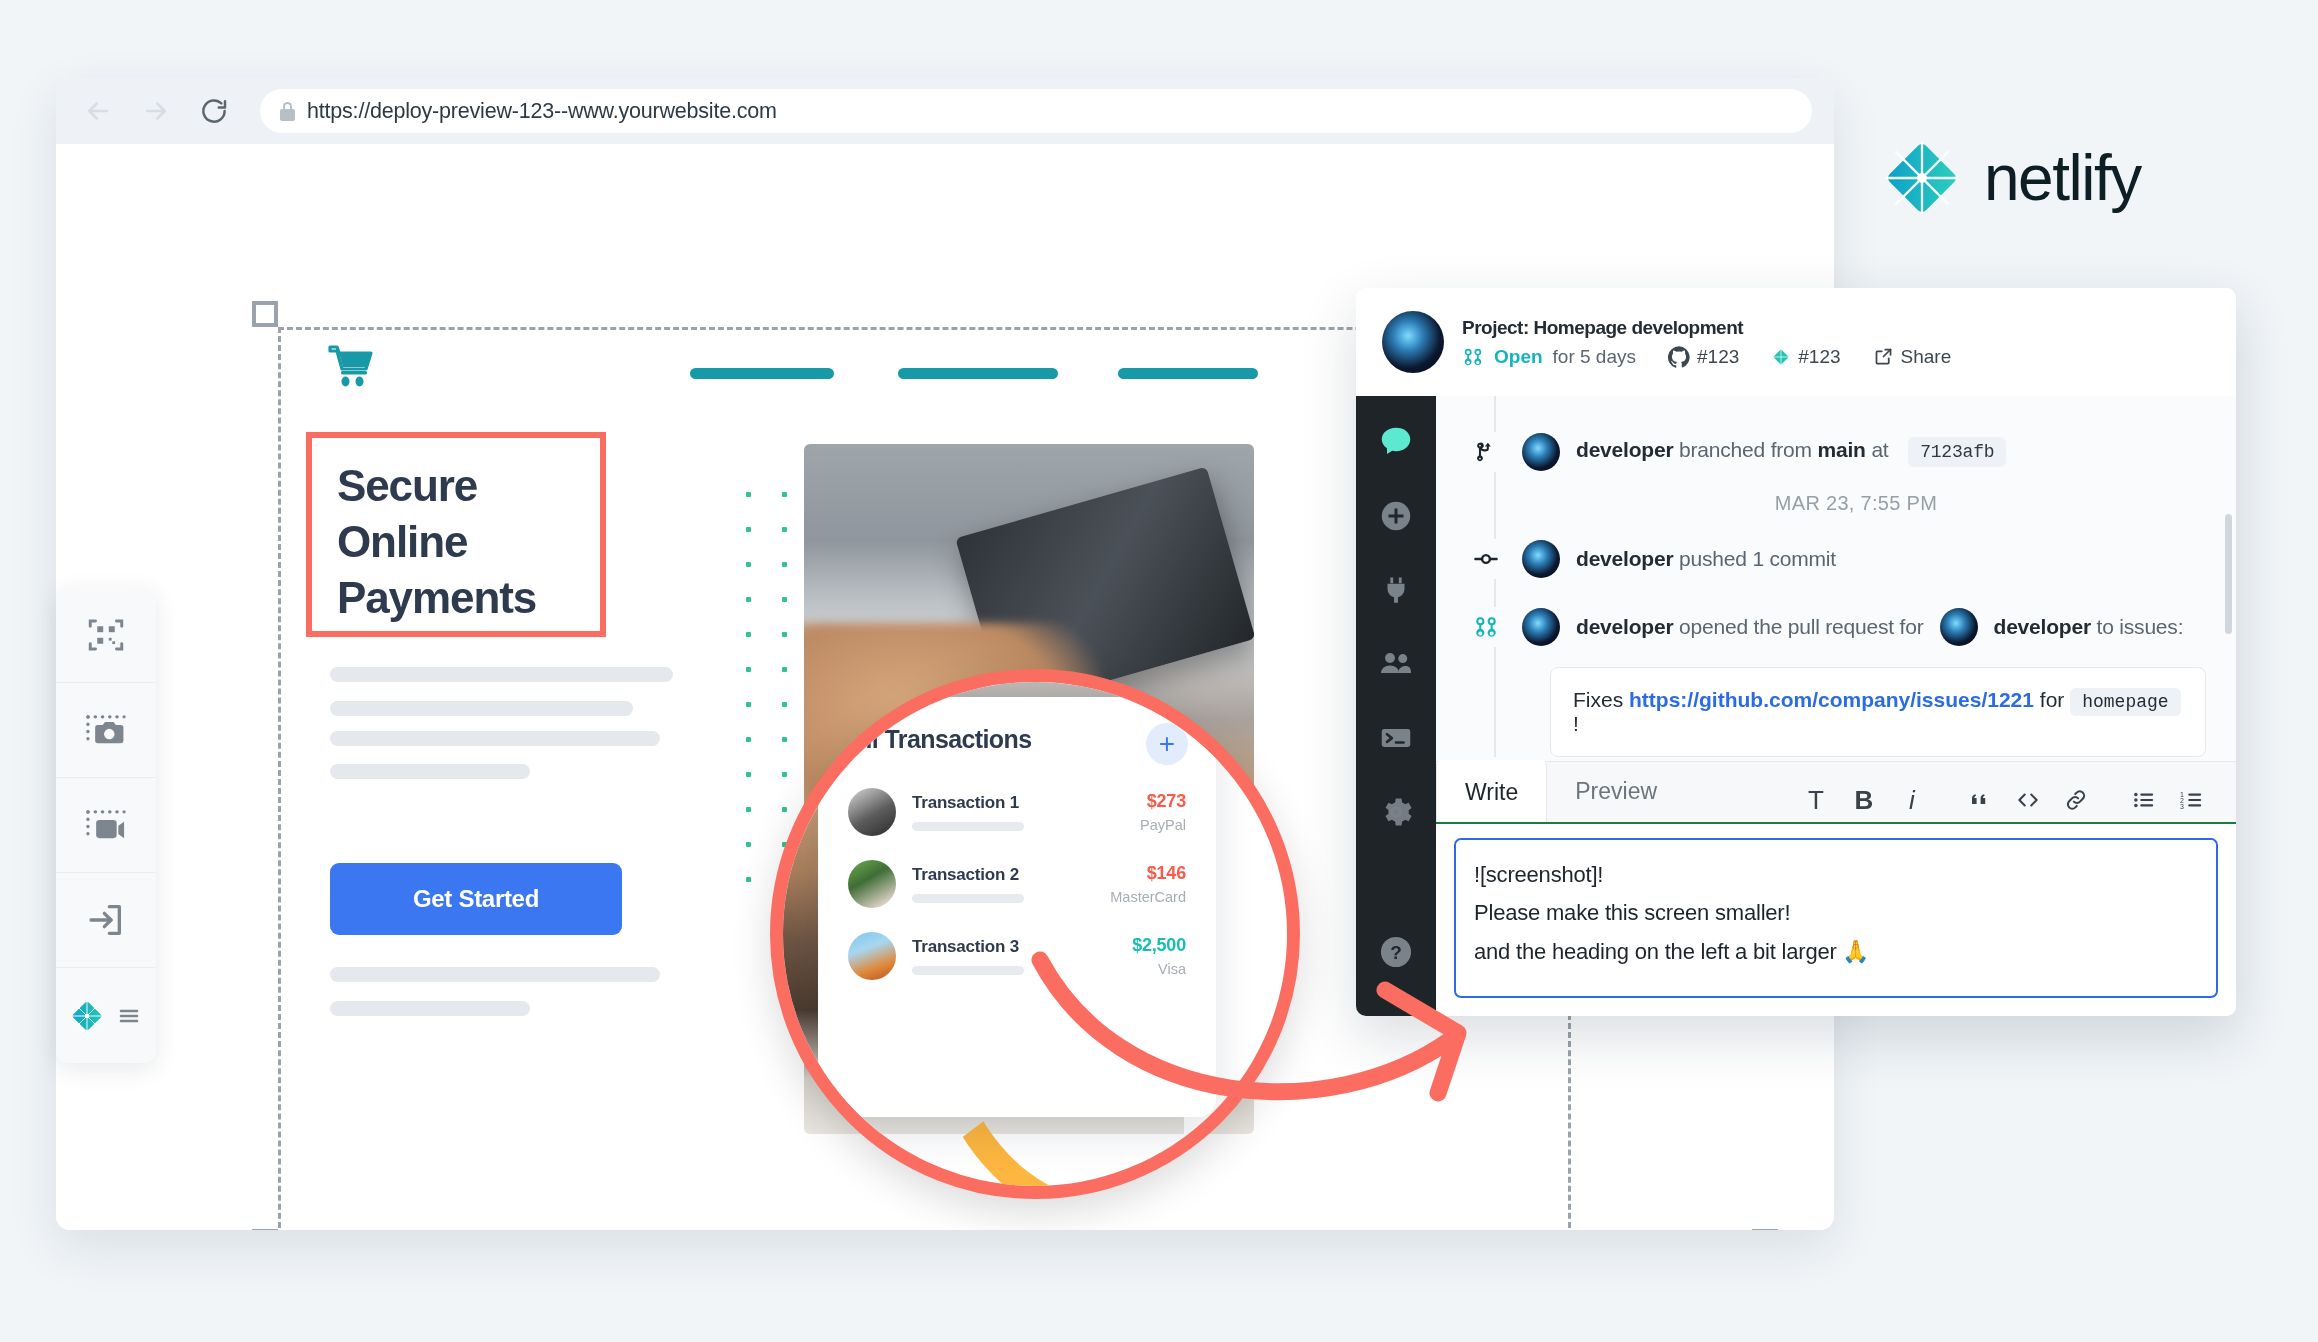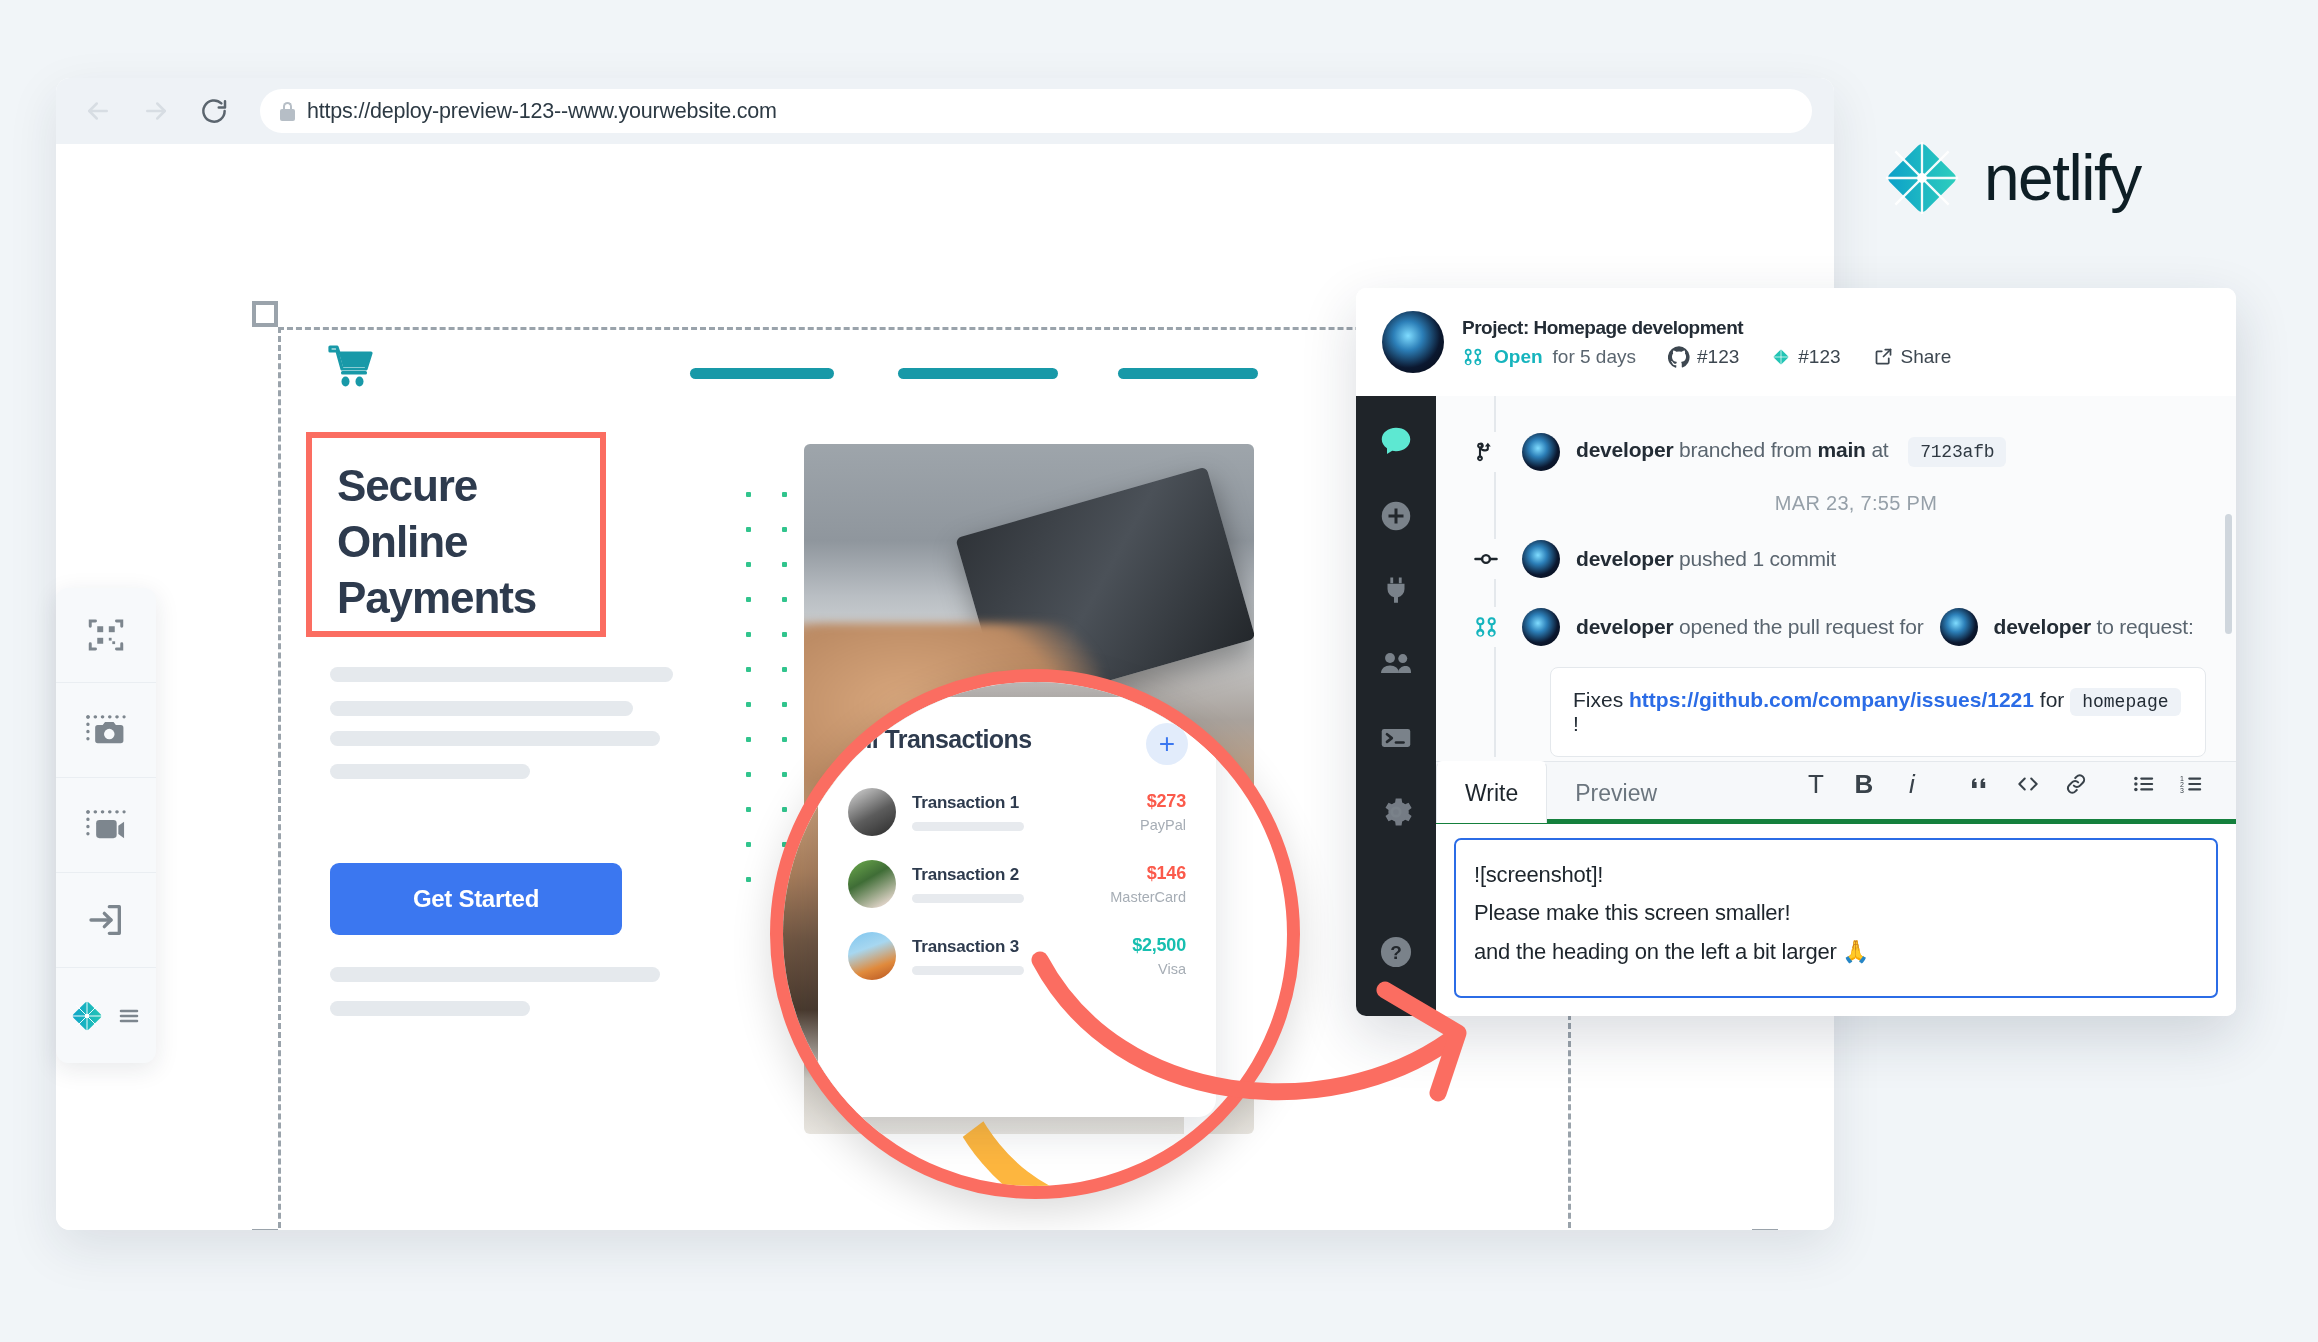--- a/index.html
+++ b/index.html
@@ -208,21 +208,21 @@
     margin: 6px 0 0 84px; background: #fff; border: 1px solid #e4e8ec; border-radius: 8px;
     padding: 20px 22px; font-size: 21px; color: #232c35;
   }
   .pr-body a { color: #2b6ce6; text-decoration: none; font-weight: 600; }
   .chip { background: #eef2f7; border-radius: 6px; padding: 4px 12px; font-family: "Liberation Mono", monospace; font-size: 18px; }
 
   .composer {
     position: absolute; left: 0; right: 0; bottom: 0; background: #fff;
     border-top: 1px solid #e4e8ec; padding: 0;
   }
-  .comp-tabs { display: flex; align-items: flex-start; height: 62px; background: #f6f8fa; border-bottom: 5px solid #15803d; }
+  .comp-tabs { display: flex; align-items: flex-end; height: 62px; background: #f6f8fa; border-bottom: 2px solid #15803d; }
   .tab {
     height: 62px; padding: 0 28px; display: flex; align-items: center;
     font-size: 23px; color: #6b757e; cursor: pointer; background: transparent; border: none;
     font-family: "Liberation Sans", sans-serif;
   }
   .tab.active { background: #fff; color: #1d252c; border-right: 1px solid #e4e8ec; border-left: 1px solid #e4e8ec;
     border-top: 2px solid #fff; margin-top: -1px; border-radius: 6px 6px 0 0; }
   .comp-tools { margin-left: auto; display: flex; align-items: center; gap: 4px; padding-right: 22px; color: #4a545d; }
   .ttool { width: 44px; height: 44px; display: flex; align-items: center; justify-content: center;
     cursor: pointer; font-size: 24px; color: #39424a; }
@@ -610,21 +610,21 @@
                 </svg>
             </span>
             <span class="ev-av"></span>
             <span class="ev-text">
               <b>developer</b>
               <span>opened the pull request for</span>
             </span>
             <span class="ev-av"></span>
             <span class="ev-text">
               <b>developer</b>
-              <span>to request:</span>
+              <span>to issues:</span>
             </span>
           </div>
 
           <div class="pr-body">
             <span>Fixes</span>
             <a href="#">https://github.com/company/issues/1221</a>
             <span>for</span>
             <span class="chip">homepage</span>
             <span>!</span>
           </div>

